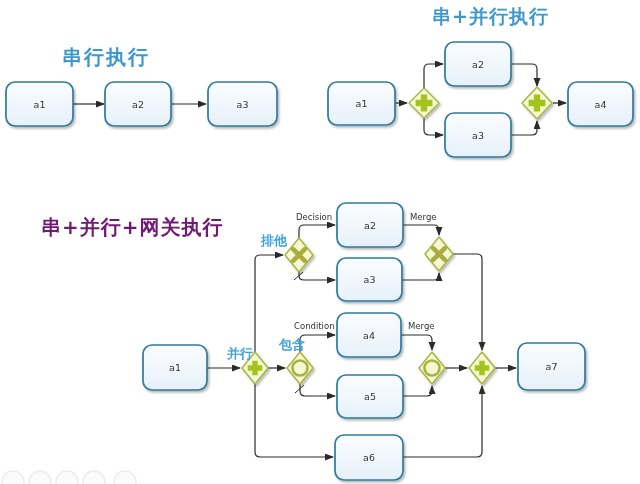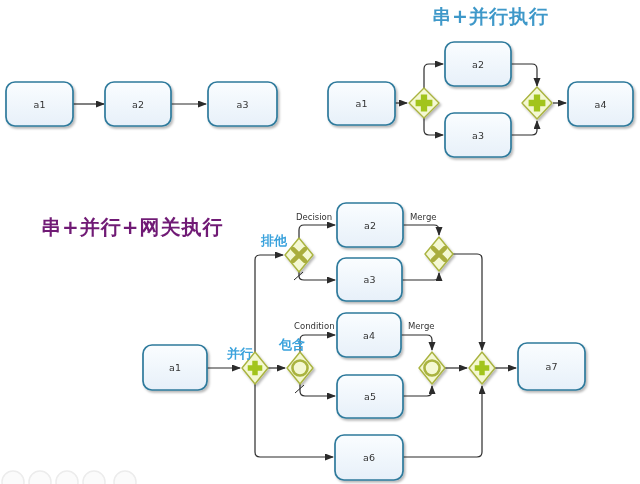--- a/index.html
+++ b/index.html
@@ -154,15 +154,16 @@
         <path d="M474.72,368 H489.28 M482,360.72 V375.28" stroke="#a2c41e" stroke-width="5.46" fill="none"></path>
       </g>
       <text x="296" y="220" font-size="8.5" fill="#333333">Decision</text>
       <text x="410" y="220" font-size="8.5" fill="#333333">Merge</text>
       <text x="294" y="329" font-size="8.5" fill="#333333">Condition</text>
       <text x="408" y="329" font-size="8.5" fill="#333333">Merge</text>
       <text x="261" y="245" font-size="13" font-weight="bold" fill="#3aa2dc">排他</text>
       <text x="227" y="358" font-size="13" font-weight="bold" fill="#3aa2dc">并行</text>
       <text x="279" y="349" font-size="13" font-weight="bold" fill="#3aa2dc">包含</text>
     </svg>
+  <div class="sec-title t1" style="color: rgb(62, 152, 201);">串行执行</div>
   <div class="sec-title t2" style="color: rgb(62, 152, 201);">串+并行执行</div>
   <div class="sec-title t3" style="color: #701a75;">串+并行+网关执行</div>
 </div>
 
 </body></html>

